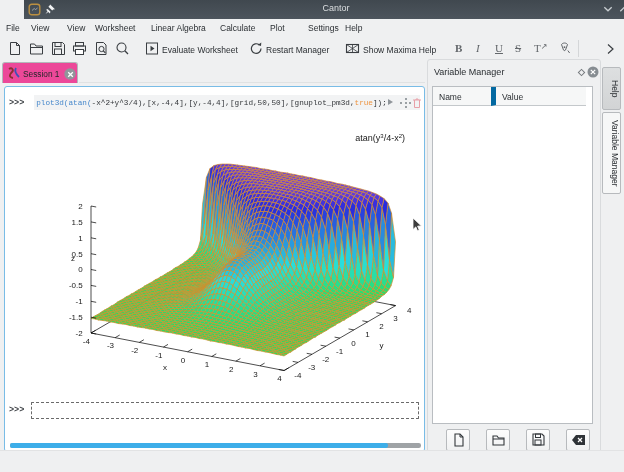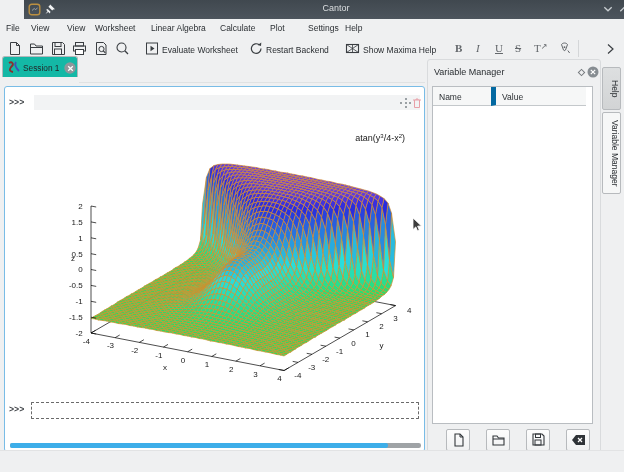--- a/index.html
+++ b/index.html
@@ -5,21 +5,21 @@
 body{font-family:"Liberation Sans",sans-serif;background:#eff0f1;position:relative;font-size:8.5px;color:#232629}
 .abs{position:absolute}
 #titlebar{left:0;top:0;width:624px;height:19px;background:linear-gradient(#40484f,#4d555d);margin-left:24px;}
 #titlebar .title{position:absolute;left:0;right:0;top:3px;text-align:center;color:#dcdfe1;font-size:9px}
 #menubar{left:0;top:19px;width:549px;height:18px;background:#eff0f1}
 #menubar span{position:absolute;top:4px;font-size:8.5px;color:#2a2e32}
 #toolbar{left:0;top:37px;width:524px;height:23px;background:#eff0f1}
 .ticon{position:absolute;top:4px}
 .tlabel{position:absolute;top:8px;font-size:8.5px;color:#2a2e32}
 .fmt{position:absolute;top:5px;font-family:"Liberation Serif",serif;font-size:11px;color:#63676b}
-#tab{position:absolute;left:2px;top:56px;width:76px;height:21px;background:#14b8a6;border:1px solid #b4b8bb;border-bottom:none;border-radius:3px 3px 0 0}
+#tab{position:absolute;left:2px;top:62px;width:76px;height:21px;background:#ec4899;border:1px solid #b4b8bb;border-bottom:none;border-radius:3px 3px 0 0}
 #tab .txt{position:absolute;left:20px;top:5.5px;font-size:8.3px}
 #worksheet{left:4px;top:86px;width:421px;height:366px;background:#fff;border:1.5px solid #79bce6;border-radius:3px}
 .prompt{position:absolute;font-family:"Liberation Mono",monospace;font-size:8.5px;font-weight:bold;color:#3f4347}
 #cmdbg{position:absolute;left:29px;top:8px;width:386px;height:15px;background:#f2f3f4}
 #code{position:absolute;left:31.2px;top:11.5px;font-family:"Liberation Mono",monospace;font-size:7.7px;white-space:pre;color:#33363a}
 #code .fn{color:#4587cb}#code .kw{color:#ee9440}
 #dashbox{position:absolute;left:26px;top:315px;width:388px;height:17px;border:1px dashed #6a6a6a;border-radius:1px}
 #hscroll{position:absolute;left:0;top:355px;width:421px;height:6px}
 #hscroll .track{position:absolute;left:5px;top:1px;width:411px;height:4.5px;background:#9fa3a6;border-radius:2.2px}
 #hscroll .handle{position:absolute;left:5px;top:1px;width:378px;height:4.5px;background:#3daee9;border-radius:2.2px}
@@ -100,21 +100,21 @@
     </svg>
  <svg class="ticon" style="left:145px" width="14" height="15">
       <rect x="1.5" y="2" width="11" height="11" fill="none" stroke="#3a3e42" stroke-width="1"></rect>
       <path d="M5.5 4.8l4 2.7-4 2.7z" fill="#3a3e42"></path>
     </svg>
  <div class="tlabel" style="left:162px">Evaluate Worksheet</div>
  <svg class="ticon" style="left:249px" width="15" height="15">
       <path d="M12 7.5a4.8 4.8 0 1 1-1.8-3.7" fill="none" stroke="#3a3e42" stroke-width="1.2"></path>
       <path d="M12.3 1.5l-.3 3.5-3.3-1z" fill="#3a3e42"></path>
     </svg>
- <div class="tlabel" style="left:266px">Restart Backend</div>
+ <div class="tlabel" style="left:266px">Restart Manager</div>
  <svg class="ticon" style="left:345px" width="15" height="15">
       <rect x="1.5" y="3.5" width="12" height="8" fill="none" stroke="#3a3e42" stroke-width="1.1"></rect>
       <path d="M1.5 3.5l12 8M13.5 3.5l-12 8M7.5 3.5v8" stroke="#3a3e42" stroke-width="0.8"></path>
     </svg>
  <div class="tlabel" style="left:363px">Show Maxima Help</div>
  <div class="fmt" style="left:455px;font-weight:bold">B</div>
  <div class="fmt" style="left:476px;font-style:italic">I</div>
  <div class="fmt" style="left:495px;text-decoration:underline">U</div>
  <div class="fmt" style="left:515px;text-decoration:line-through">S</div>
  <div class="fmt" style="left:534px">T<span style="font-size:8px;vertical-align:3px;font-family:'Liberation Sans',sans-serif">↗</span></div>
@@ -136,20 +136,21 @@
     </svg>
  <div class="txt">Session 1</div>
  <svg class="abs" style="left:61px;top:5px" width="12" height="12">
       <circle cx="6" cy="6" r="5.7" fill="#90969b"></circle>
       <path d="M4.2 4.2l4.6 4.6M8.8 4.2l-4.6 4.6" stroke="#fff" stroke-width="1.3"></path>
     </svg>
 </div>
 <div id="worksheet" class="abs">
  <div class="prompt" style="left:4px;top:10.5px">&gt;&gt;&gt;</div>
  <div id="cmdbg"></div>
+ <div id="code"><span class="fn">plot3d(atan(</span>-x^2+y^3/4),[x,-4,4],[y,-4,4],[grid,50,50],[gnuplot_pm3d,<span class="kw">true</span>]);<span style="display:inline-block;width:0;height:0;border-left:5px solid #8f959a;border-top:3px solid transparent;border-bottom:3px solid transparent;margin-left:1px"></span></div>
  <svg class="abs" style="left:395px;top:11px" width="12" height="10">
       <g fill="#9aa0a4">
         <rect x="5" y="0" width="2" height="2"></rect>
         <rect x="5" y="8" width="2" height="2"></rect>
         <rect x="0" y="4" width="2" height="2"></rect>
         <rect x="9" y="4" width="2" height="2"></rect>
         <rect x="5" y="4" width="2" height="2"></rect>
       </g>
     </svg>
  <svg class="abs" style="left:407px;top:10px" width="10" height="12">

